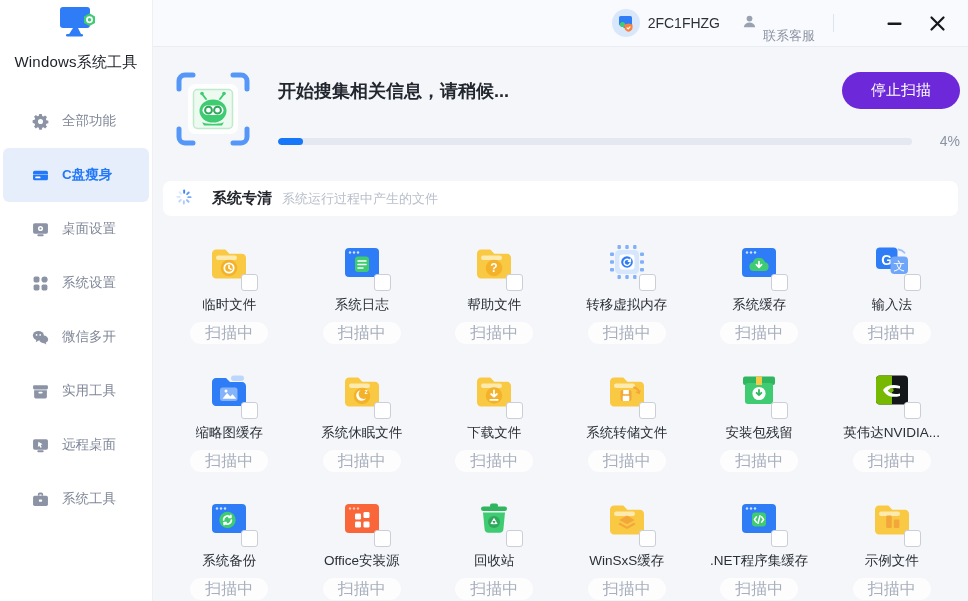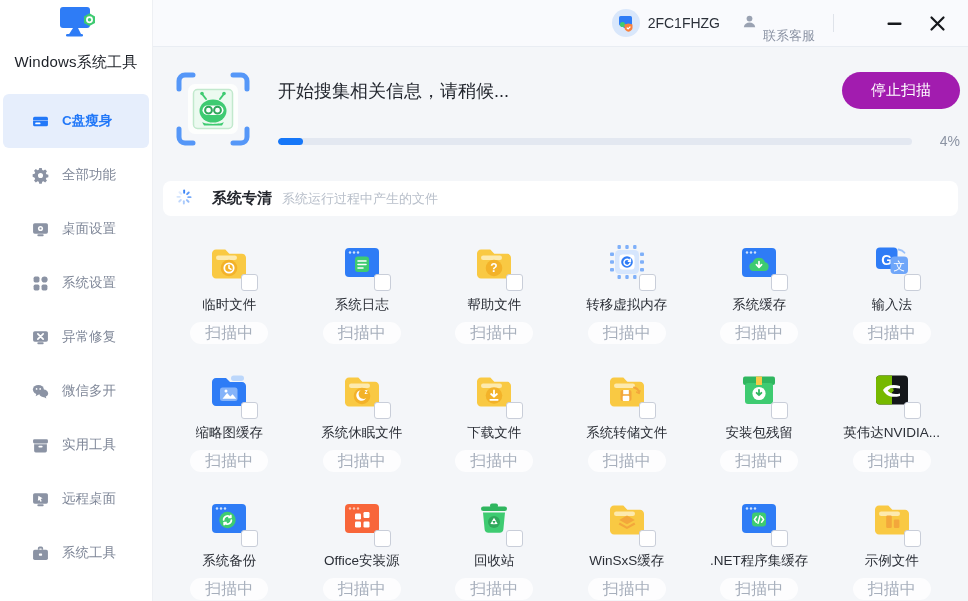--- a/index.html
+++ b/index.html
@@ -32,22 +32,22 @@
   .tb-divider { width:1px; height:18px; background:#dfe3ea; margin:0 20px 0 18px; }
   .win-btn { background:none; border:none; cursor:pointer; padding:6px; display:flex; align-items:center; justify-content:center; }
   .hamburger .bar { width:21px; height:2.6px; background:#16181c; border-radius:2px; margin:2.1px 0; }
   .win-btn + .win-btn { margin-left:14px; }
 
   .content { flex:1; padding:0; }
   .scan-row { display:flex; padding:25px 8px 0 23px; }
   .robot-box { width:74px; height:74px; flex:none; position:relative; }
   .scan-main { flex:1; margin-left:28px; min-width:0; }
   .scan-top { display:flex; align-items:center; justify-content:space-between; }
-  .scan-title { font-size:18px; font-weight:400; color:#22262e; }
-  .stop-btn { width:118px; height:37px; border:none; border-radius:19px; background:#a21caf; color:#fff; font-size:15px; cursor:pointer; font-family:inherit; flex:none; }
+  .scan-title { font-size:18px; font-weight:700; color:#22262e; }
+  .stop-btn { width:118px; height:37px; border:none; border-radius:19px; background:#6d28d9; color:#fff; font-size:15px; cursor:pointer; font-family:inherit; flex:none; }
   .progress-row { display:flex; align-items:center; margin-top:24px; }
   .progress-track { flex:1; height:7px; border-radius:4px; background:#e3e8f1; overflow:hidden; }
   .progress-fill { height:100%; background:#1677f8; border-radius:4px; }
   .progress-label { width:46px; text-align:right; font-size:14px; color:#8b93a3; margin-left:2px; }
 
   .section-bar { margin:32px 10px 0 10px; height:35px; background:#ffffff; border-radius:8px; display:flex; align-items:center; padding:0 13px; }
   .section-title { font-size:15px; font-weight:700; color:#23262d; margin-left:20px; }
   .section-subtitle { font-size:13px; color:#b8bfca; margin-left:10px; }
 
   .grid { margin:0 10px; display:grid; grid-template-columns:repeat(6,1fr); }
@@ -68,37 +68,37 @@
       <span><svg width="46" height="40" viewBox="0 0 46 40">
         <rect x="7" y="3" width="30" height="21" rx="3" fill="#2e7cf6"></rect>
         <path d="M20 24l-4.5 7h13L25 24z" fill="#2e7cf6"></path>
         <rect x="13" y="30" width="17" height="2.6" rx="1.3" fill="#2e7cf6"></rect>
         <path d="M31 12.5l5.5-3.2 5.5 3.2v6.4l-5.5 3.2-5.5-3.2z" fill="#3ecb71"></path>
         <circle cx="36.5" cy="15.7" r="2.6" fill="none" stroke="#fff" stroke-width="1.7"></circle>
       </svg></span>
       <div class="app-title">Windows系统工具</div>
     </div>
     <nav class="menu">
+        <div class="menu-item">
+    <span class="sb-icon">
+            <svg viewBox="0 0 16 16">
+              <path fill-rule="evenodd" d="M6.8 1h2.4l.4 1.9 1.2.5 1.6-1.1 1.7 1.7-1.1 1.6.5 1.2 1.9.4v2.4l-1.9.4-.5 1.2 1.1 1.6-1.7 1.7-1.6-1.1-1.2.5-.4 1.9H6.8l-.4-1.9-1.2-.5-1.6 1.1-1.7-1.7 1.1-1.6-.5-1.2L.6 9.2V6.8l1.9-.4.5-1.2-1.1-1.6 1.7-1.7 1.6 1.1 1.2-.5zM8 5.6A2.4 2.4 0 1 0 8 10.4 2.4 2.4 0 0 0 8 5.6z"></path>
+            </svg>
+          </span>
+    <span class="sb-label">全部功能</span>
+  </div>
         <div class="menu-item selected">
     <span class="sb-icon">
             <svg viewBox="0 0 16 16">
               <path d="M2.5 3.5h11a1.5 1.5 0 0 1 1.5 1.5v2H1V5a1.5 1.5 0 0 1 1.5-1.5z"></path>
               <path d="M1 7.5h14V11a1.5 1.5 0 0 1-1.5 1.5h-11A1.5 1.5 0 0 1 1 11z"></path>
               <rect x="3" y="9" width="5" height="1.6" rx=".8" fill="#fff"></rect>
             </svg>
           </span>
     <span class="sb-label">C盘瘦身</span>
-  </div>
-        <div class="menu-item">
-    <span class="sb-icon">
-            <svg viewBox="0 0 16 16">
-              <path fill-rule="evenodd" d="M6.8 1h2.4l.4 1.9 1.2.5 1.6-1.1 1.7 1.7-1.1 1.6.5 1.2 1.9.4v2.4l-1.9.4-.5 1.2 1.1 1.6-1.7 1.7-1.6-1.1-1.2.5-.4 1.9H6.8l-.4-1.9-1.2-.5-1.6 1.1-1.7-1.7 1.1-1.6-.5-1.2L.6 9.2V6.8l1.9-.4.5-1.2-1.1-1.6 1.7-1.7 1.6 1.1 1.2-.5zM8 5.6A2.4 2.4 0 1 0 8 10.4 2.4 2.4 0 0 0 8 5.6z"></path>
-            </svg>
-          </span>
-    <span class="sb-label">全部功能</span>
   </div>
         <div class="menu-item">
     <span class="sb-icon">
             <svg viewBox="0 0 16 16">
               <rect x="1" y="2" width="14" height="10" rx="1.6"></rect>
               <rect x="5" y="12.5" width="6" height="1.8" rx=".9"></rect>
               <circle cx="8" cy="7" r="2.4" fill="#fff"></circle>
               <circle cx="8" cy="7" r="1"></circle>
             </svg>
           </span>
@@ -107,30 +107,20 @@
         <div class="menu-item">
     <span class="sb-icon">
             <svg viewBox="0 0 16 16">
               <rect x="1.5" y="1.5" width="5.5" height="5.5" rx="1.5"></rect>
               <circle cx="11.8" cy="4.2" r="2.9"></circle>
               <rect x="1.5" y="9" width="5.5" height="5.5" rx="1.5"></rect>
               <rect x="9" y="9" width="5.5" height="5.5" rx="1.5"></rect>
             </svg>
           </span>
     <span class="sb-label">系统设置</span>
-  </div>
-        <div class="menu-item">
-    <span class="sb-icon">
-            <svg viewBox="0 0 16 16">
-              <rect x="1" y="2" width="14" height="10" rx="1.6"></rect>
-              <rect x="5" y="12.5" width="6" height="1.8" rx=".9"></rect>
-              <path d="M5.5 4.5l5 5M10.5 4.5l-5 5" stroke="#fff" stroke-width="1.6" stroke-linecap="round"></path>
-            </svg>
-          </span>
-    <span class="sb-label">异常修复</span>
   </div>
         <div class="menu-item">
     <span class="sb-icon">
             <svg viewBox="0 0 16 16">
               <ellipse cx="6" cy="6.2" rx="5.2" ry="4.4"></ellipse>
               <path d="M3.5 12.5L4.2 9.7l2.6 1z"></path>
               <ellipse cx="11" cy="9.8" rx="4.2" ry="3.6"></ellipse>
               <path d="M13.5 14.5l-.6-2.3-2.2.8z"></path>
               <circle cx="4.3" cy="5.6" r=".8" fill="#fff"></circle>
               <circle cx="7.7" cy="5.6" r=".8" fill="#fff"></circle>

